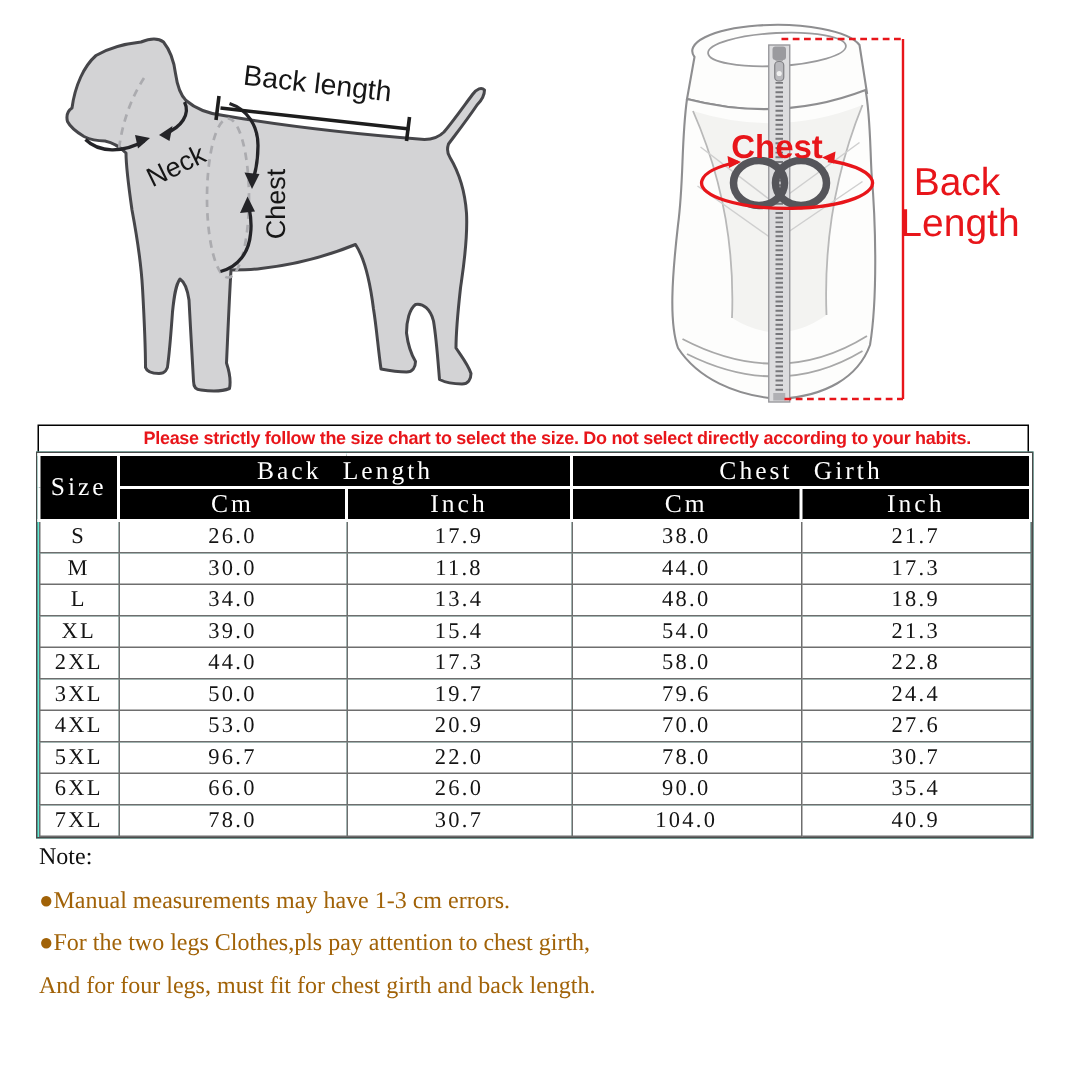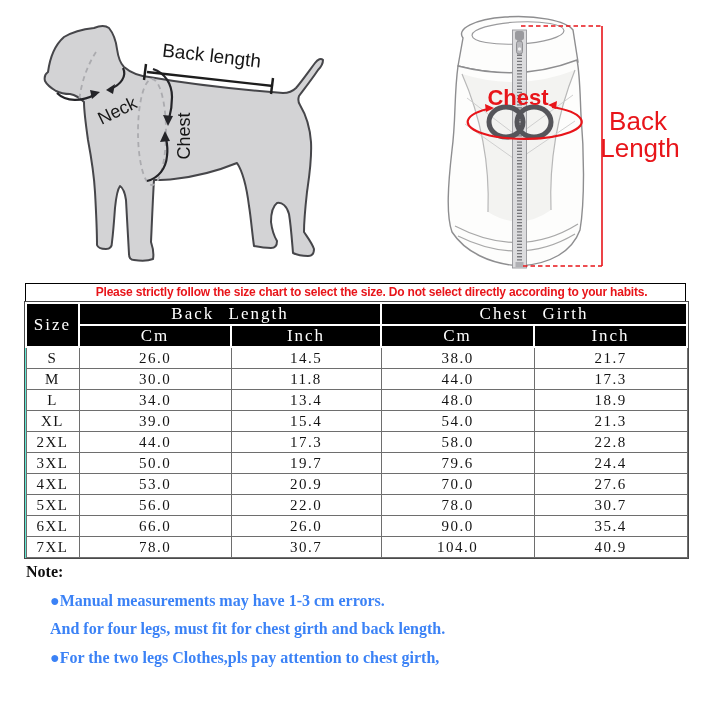--- a/index.html
+++ b/index.html
@@ -17,23 +17,23 @@
   table.size-table { border-collapse:collapse; table-layout:fixed; width:661px; }
   .size-table th, .size-table td { padding:0; margin:0; }
   .size-table thead th { background:#000; color:#fff; font-family:"Liberation Serif",serif;
             font-weight:normal; font-size:17px; border:2px solid #fff; letter-spacing:2px; }
   .size-table thead tr.group th { height:17px; word-spacing:8px; }
   .size-table thead tr.units th { height:16px; }
   .size-table tbody td { font-family:"Liberation Serif",serif; font-size:15px; color:#141414;
             text-align:center; border:1px solid #6e6e6e; height:20px; letter-spacing:1.5px; background:#fff; }
 
   .notes { position:absolute; left:26px; top:558px; width:672px;
-           font-family:"Liberation Serif",serif; font-weight:bold; font-size:16px; line-height:28.6px; }
+           font-family:"Liberation Serif",serif; font-weight:normal; font-size:16px; line-height:28.6px; }
   .notes .note-title { color:#0e0e0e; }
-  .notes .note-item  { color:#3b82f6;margin-left:24px; }
+  .notes .note-item  { color:#a16207; }
 </style>
 </head>
 <body>
 
 <div class="canvas">
 
   <svg id="dog-svg" class="diagram" width="400" height="283" viewBox="0 0 400 283">
     <path d="M 48,72 C 50,57 56,44 64,37 C 74,31 85,29 94,28 C 99,26 105,25 109,28 C 113,33 116,41 117,49
          C 118,56 120,63 124,67 C 131,73 140,76 149,77 C 195,85 245,90 283,93 C 289,93 293,91 296,88
          C 302,81 309,71 315,63 C 318,59 321,58 323,60 C 323,63 321,67 318,70 C 312,79 305,88 299,96
@@ -144,21 +144,21 @@
         <th>Cm</th>
         <th>Inch</th>
         <th>Cm</th>
         <th>Inch</th>
       </tr>
     </thead>
     <tbody>
       <tr>
         <td>S</td>
         <td>26.0</td>
-        <td>14.5</td>
+        <td>17.9</td>
         <td>38.0</td>
         <td>21.7</td>
       </tr>
       <tr>
         <td>M</td>
         <td>30.0</td>
         <td>11.8</td>
         <td>44.0</td>
         <td>17.3</td>
       </tr>
@@ -192,21 +192,21 @@
       </tr>
       <tr>
         <td>4XL</td>
         <td>53.0</td>
         <td>20.9</td>
         <td>70.0</td>
         <td>27.6</td>
       </tr>
       <tr>
         <td>5XL</td>
-        <td>56.0</td>
+        <td>96.7</td>
         <td>22.0</td>
         <td>78.0</td>
         <td>30.7</td>
       </tr>
       <tr>
         <td>6XL</td>
         <td>66.0</td>
         <td>26.0</td>
         <td>90.0</td>
         <td>35.4</td>
@@ -218,17 +218,17 @@
         <td>104.0</td>
         <td>40.9</td>
       </tr>
     </tbody>
   </table>
   </div>
 
   <div class="notes">
     <div class="note-title">Note:</div>
     <div class="note-item">●Manual measurements may have 1-3 cm errors.</div>
+    <div class="note-item">●For the two legs Clothes,pls pay attention to chest girth,</div>
     <div class="note-item">And for four legs, must fit for chest girth and back length.</div>
-    <div class="note-item">●For the two legs Clothes,pls pay attention to chest girth,</div>
   </div>
 
 </div>
 
 </body></html>

